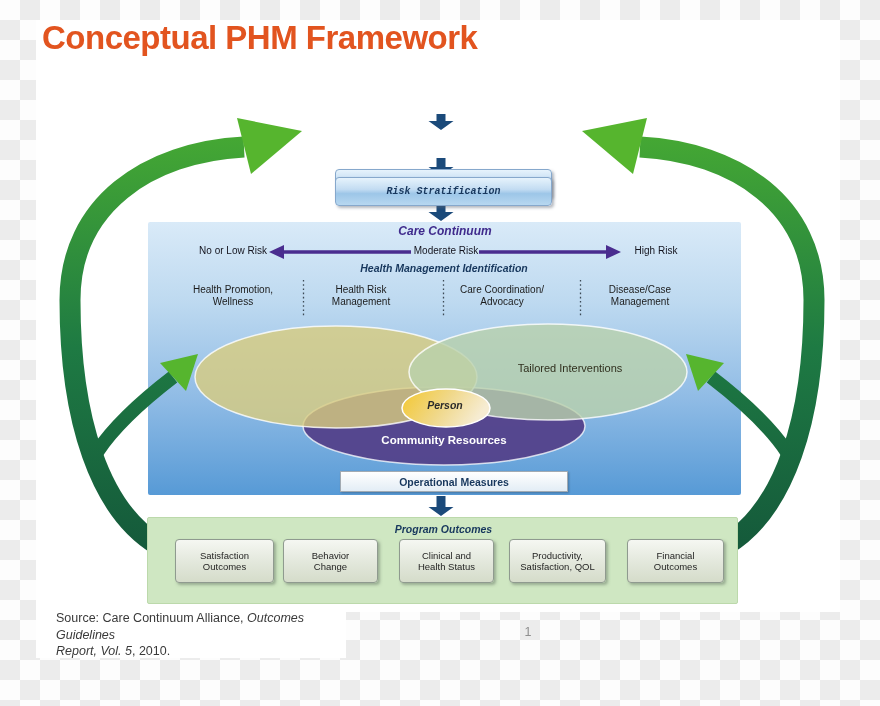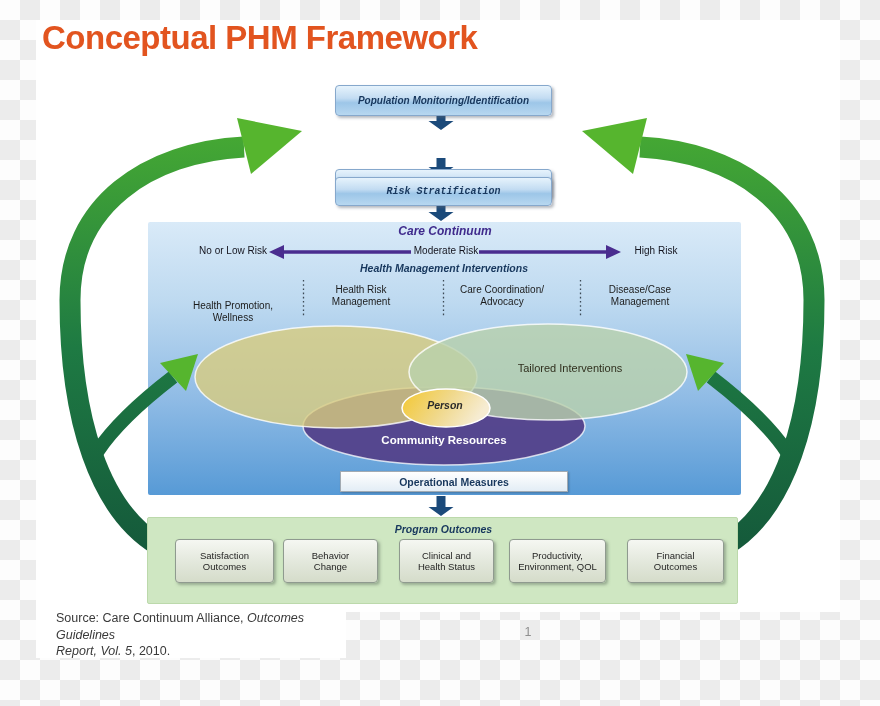--- a/index.html
+++ b/index.html
@@ -108,36 +108,33 @@
     <line x1="283" y1="252" x2="411" y2="252" stroke="#4A2D8F" stroke-width="3.6"></line>
     <polygon points="269,252 284,245 284,259" fill="#4A2D8F"></polygon>
     <line x1="479" y1="252" x2="607" y2="252" stroke="#4A2D8F" stroke-width="3.6"></line>
     <polygon points="621,252 606,245 606,259" fill="#4A2D8F"></polygon>
 
     <line x1="303.5" y1="280" x2="303.5" y2="316" stroke="#3c4a56" stroke-width="1.3" stroke-dasharray="1.6 2.6"></line>
     <line x1="443.5" y1="280" x2="443.5" y2="316" stroke="#3c4a56" stroke-width="1.3" stroke-dasharray="1.6 2.6"></line>
     <line x1="580.5" y1="280" x2="580.5" y2="316" stroke="#3c4a56" stroke-width="1.3" stroke-dasharray="1.6 2.6"></line>
   </svg>
 
-  <div class="abs flow-box fb1">
-    <span>Population Monitoring/Identification</span>
-  </div>
   <div class="abs flow-box fb2">
     <span>Health Assessment</span>
   </div>
   <div class="abs flow-box fb3">
     <span>Risk Stratification</span>
   </div>
 
   <div class="abs lbl care-title">Care Continuum</div>
   <div class="abs lbl risk-lbl" style="left:153px;width:160px;font-weight:normal;">No or Low Risk</div>
   <div class="abs lbl risk-lbl" style="left:366px;width:160px;font-weight:normal;">Moderate Risk</div>
   <div class="abs lbl risk-lbl" style="left:596px;width:120px;font-weight:normal;">High Risk</div>
-  <div class="abs lbl hmi-title">Health Management Interventions</div>
-  <div class="abs lbl col-lbl" style="left:163px;margin-top:16px;">Health Promotion,
+  <div class="abs lbl hmi-title">Health Management Identification</div>
+  <div class="abs lbl col-lbl" style="left:163px;">Health Promotion,
 Wellness</div>
   <div class="abs lbl col-lbl" style="left:291px;">Health Risk
 Management</div>
   <div class="abs lbl col-lbl" style="left:432px;">Care Coordination/
 Advocacy</div>
   <div class="abs lbl col-lbl" style="left:570px;">Disease/Case
 Management</div>
 
   <div class="abs lbl venn-lbl v-tail">Tailored Interventions</div>
   <div class="abs lbl v-person">Person</div>
@@ -149,21 +146,21 @@
 
   <div class="abs green-box">
     <div class="abs lbl po-title">Program Outcomes</div>
     <div class="abs oc-box" style="left:27px;width:97px;">Satisfaction
 Outcomes</div>
     <div class="abs oc-box" style="left:251px;width:93px;">Clinical and
 Health Status</div>
     <div class="abs oc-box" style="left:135px;width:93px;">Behavior
 Change</div>
     <div class="abs oc-box" style="left:361px;width:95px;">Productivity,
-Environment, QOL</div>
+Satisfaction, QOL</div>
     <div class="abs oc-box" style="left:479px;width:95px;">Financial
 Outcomes</div>
   </div>
 
   <div class="abs src">
     <span>Source: Care Continuum Alliance, </span><i>Outcomes Guidelines</i><br>
     <i>Report, Vol. 5</i><span>, 2010.</span>
   </div>
   <div class="abs page-num">1</div>
 

